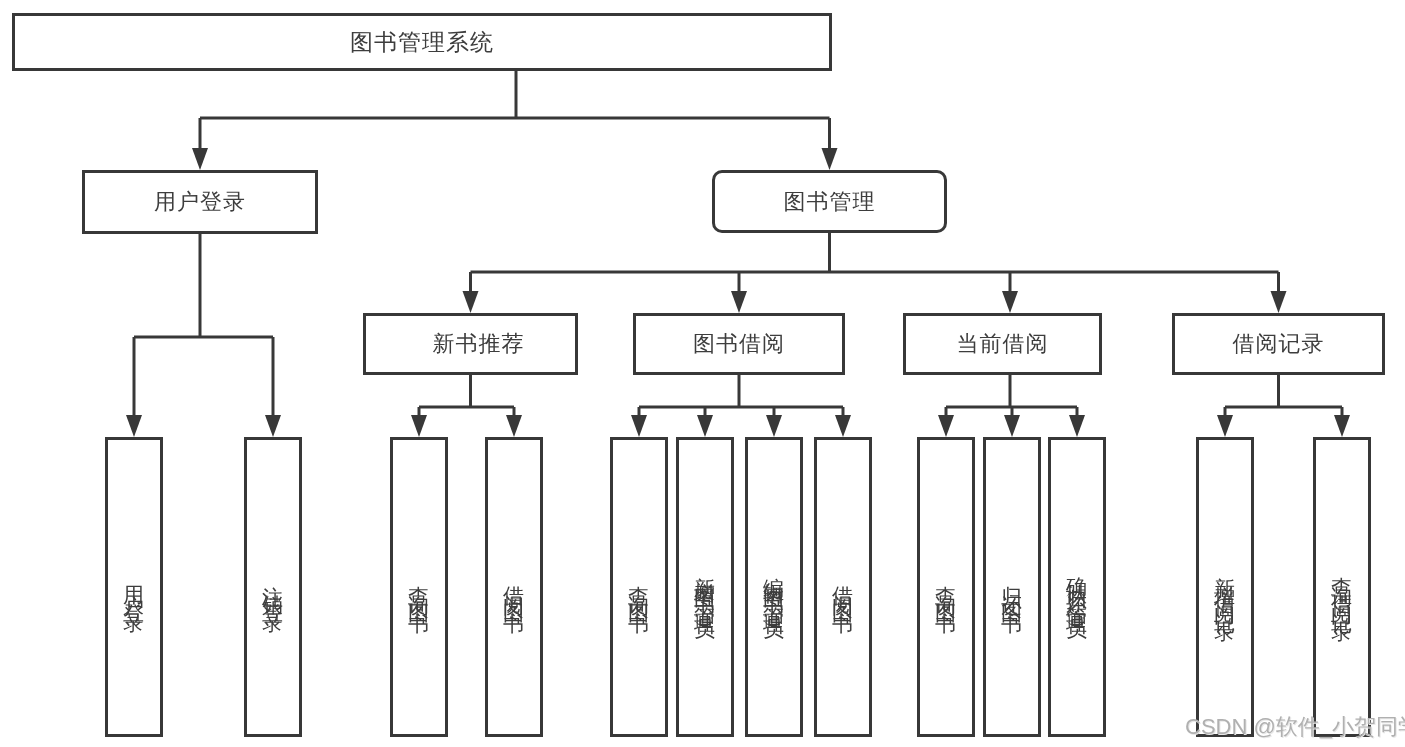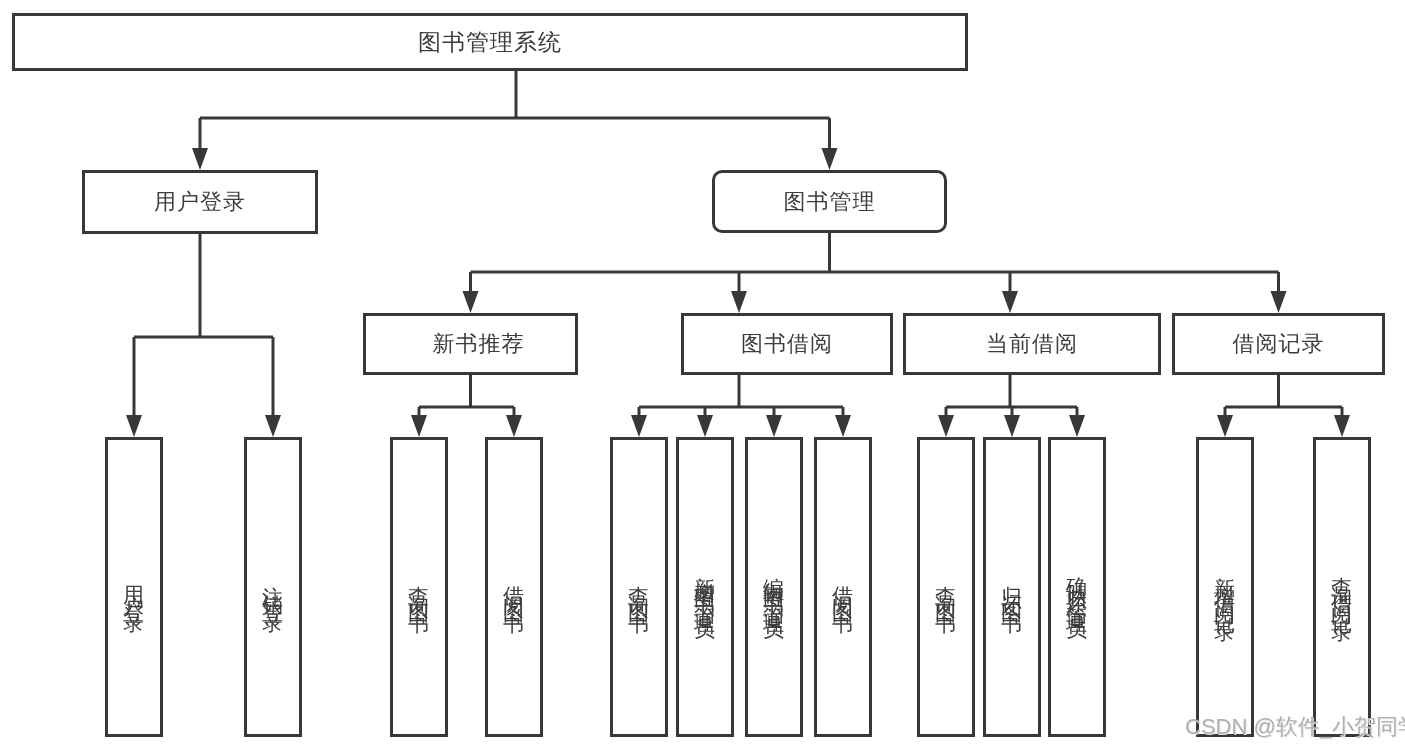--- a/index.html
+++ b/index.html
@@ -28,28 +28,28 @@
     background: #ffffff;
     display: flex;
     align-items: center;
     justify-content: center;
     color: #3d3d3d;
     font-size: 22px;
     letter-spacing: 1px;
     white-space: nowrap;
   }
 
-  .node.root  { left: 12px;  top: 13px;  width: 956px; height: 58px; font-size: 23px; }
+  .node.root  { left: 12px;  top: 13px;  width: 820px; height: 58px; font-size: 23px; }
 
   .node.l2-user { left: 82px;  top: 170px; width: 236px; height: 64px; }
   .node.l2-book { left: 712px; top: 170px; width: 235px; height: 63px; border-radius: 10px; }
 
   .node.l3-new     { left: 363px;  top: 313px; width: 215px; height: 62px; padding-left: 16px; }
-  .node.l3-borrow  { left: 633px;  top: 313px; width: 212px; height: 62px; margin-left: 48px; }
-  .node.l3-current { left: 903px;  top: 313px; width: 258px; height: 62px; }
+  .node.l3-borrow  { left: 633px;  top: 313px; width: 212px; height: 62px; }
+  .node.l3-current { left: 903px;  top: 313px; width: 199px; height: 62px; }
   .node.l3-records { left: 1172px; top: 313px; width: 213px; height: 62px; text-align: right; }
 
   .leaf {
     position: absolute;
     box-sizing: border-box;
     top: 437px;
     width: 58px;
     height: 300px;
     border: 3px solid #383838;
     background: #ffffff;

